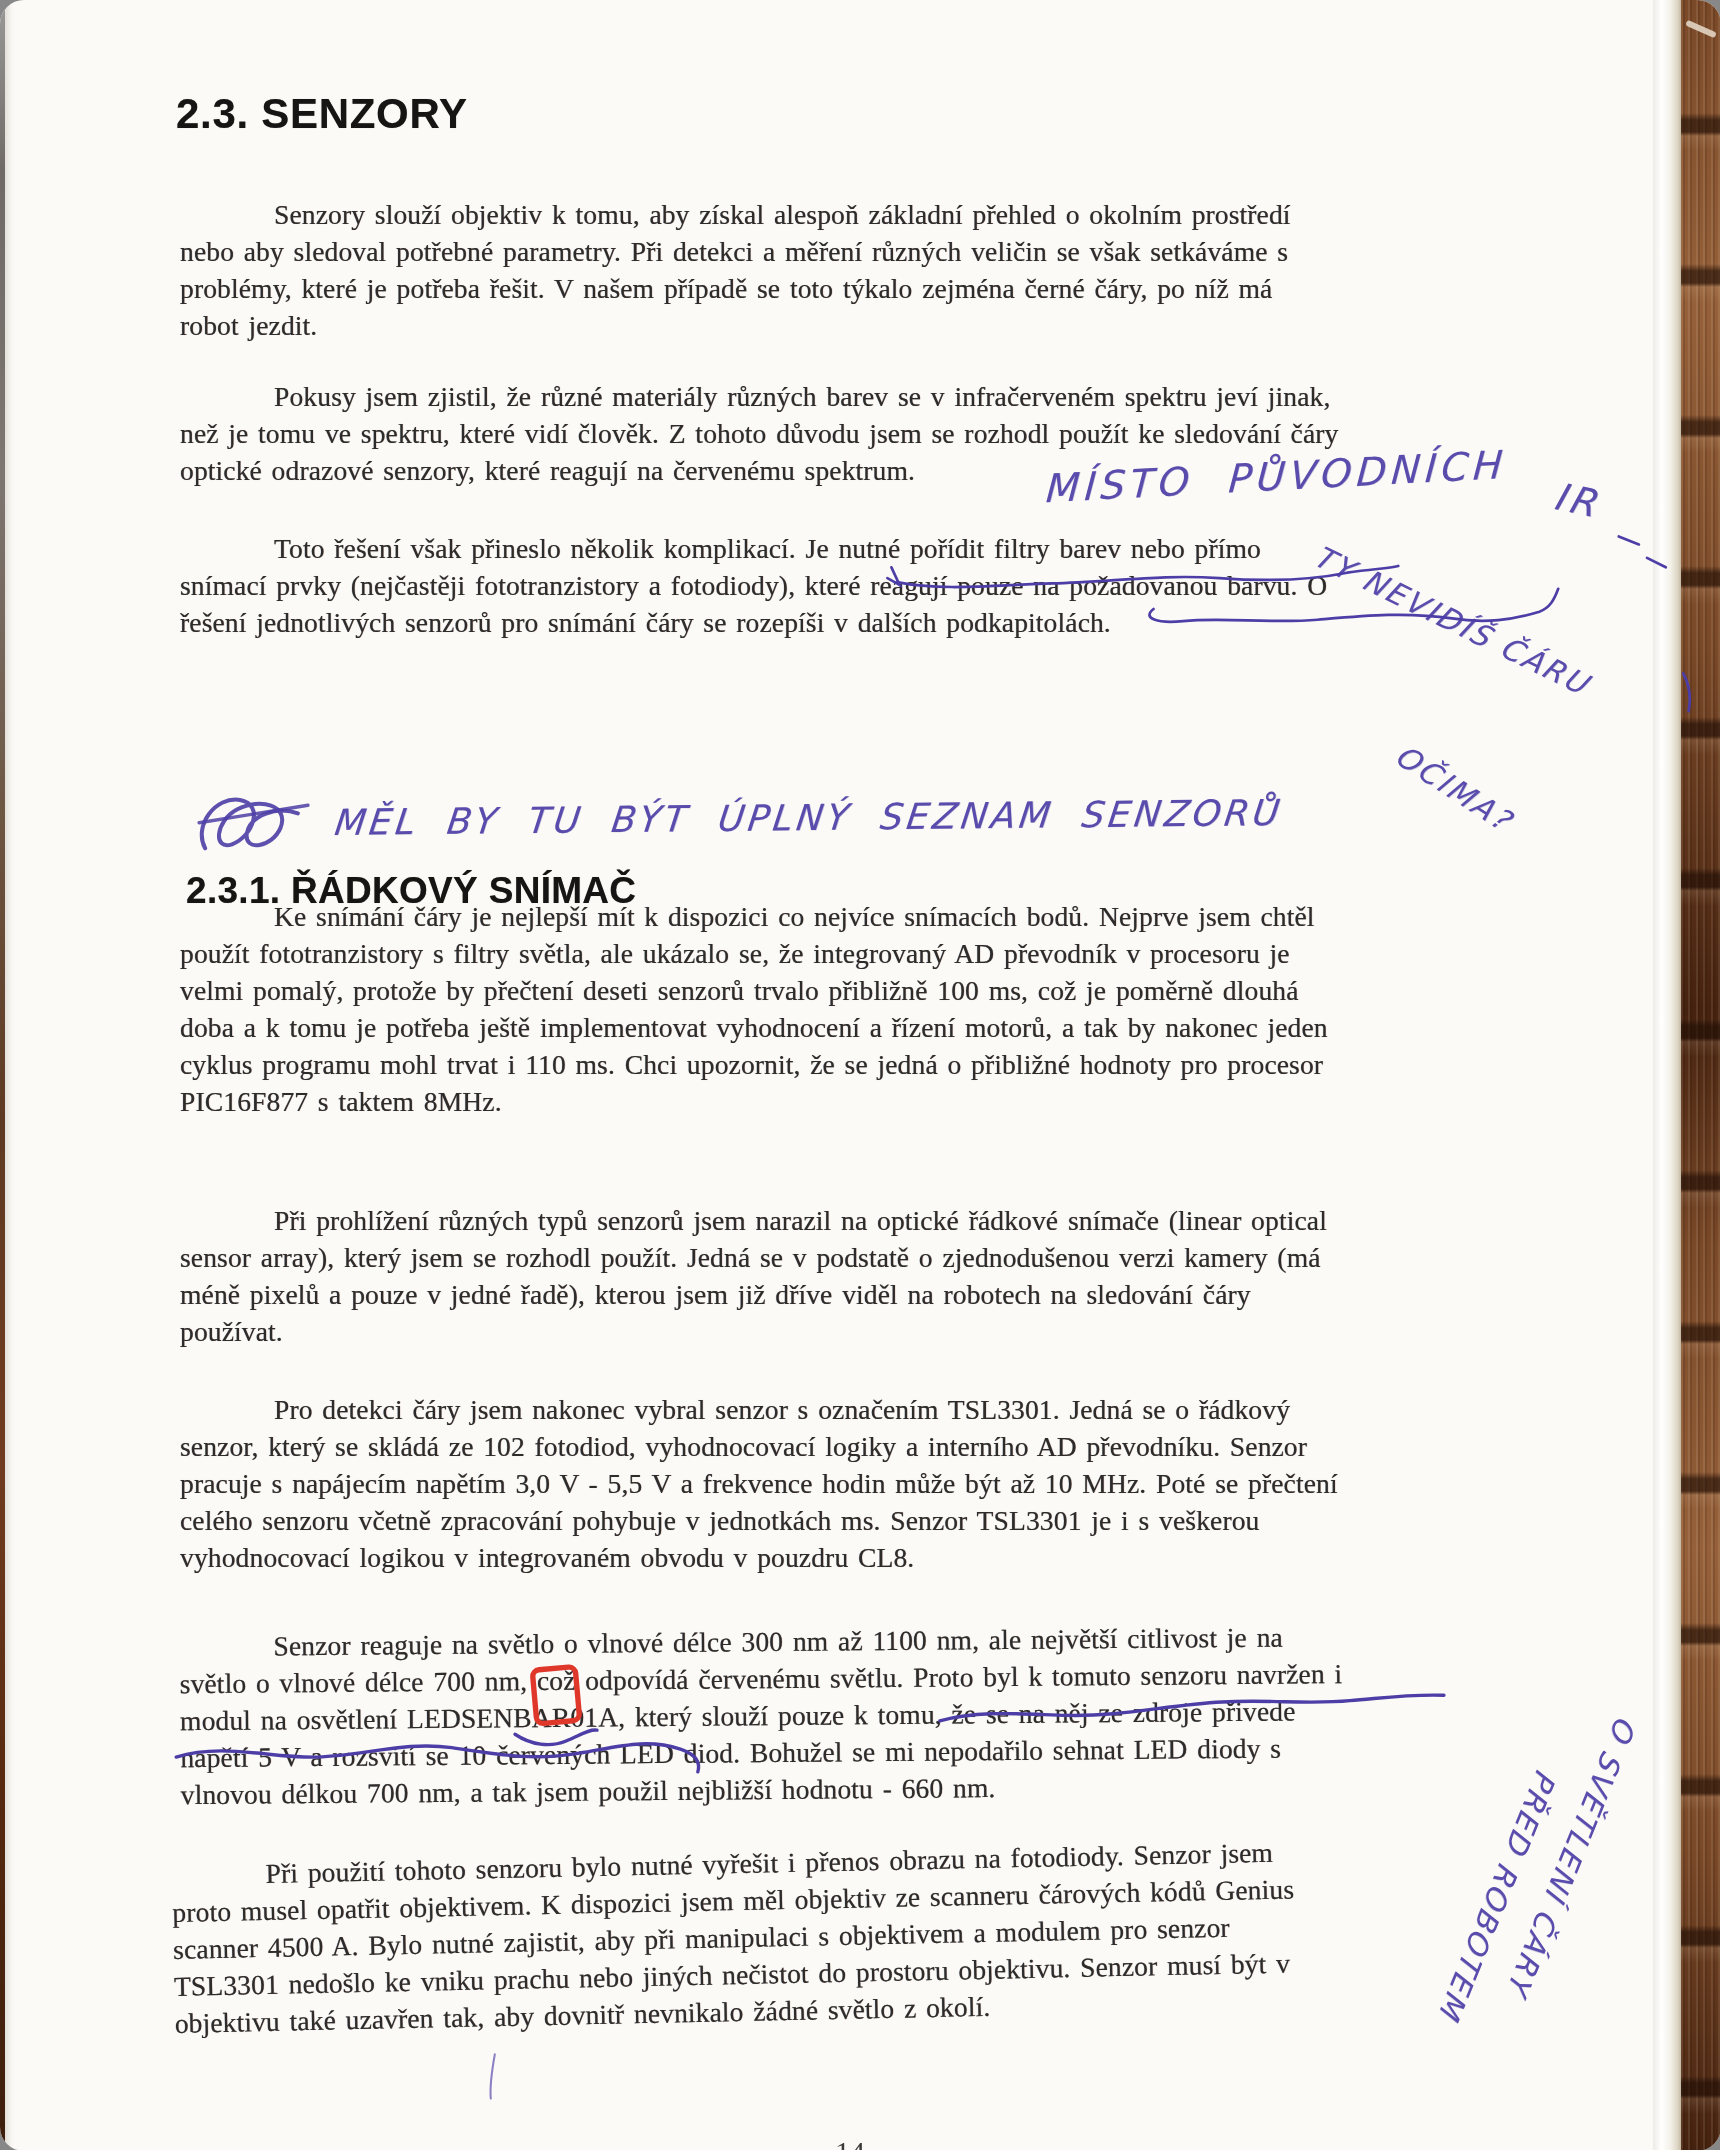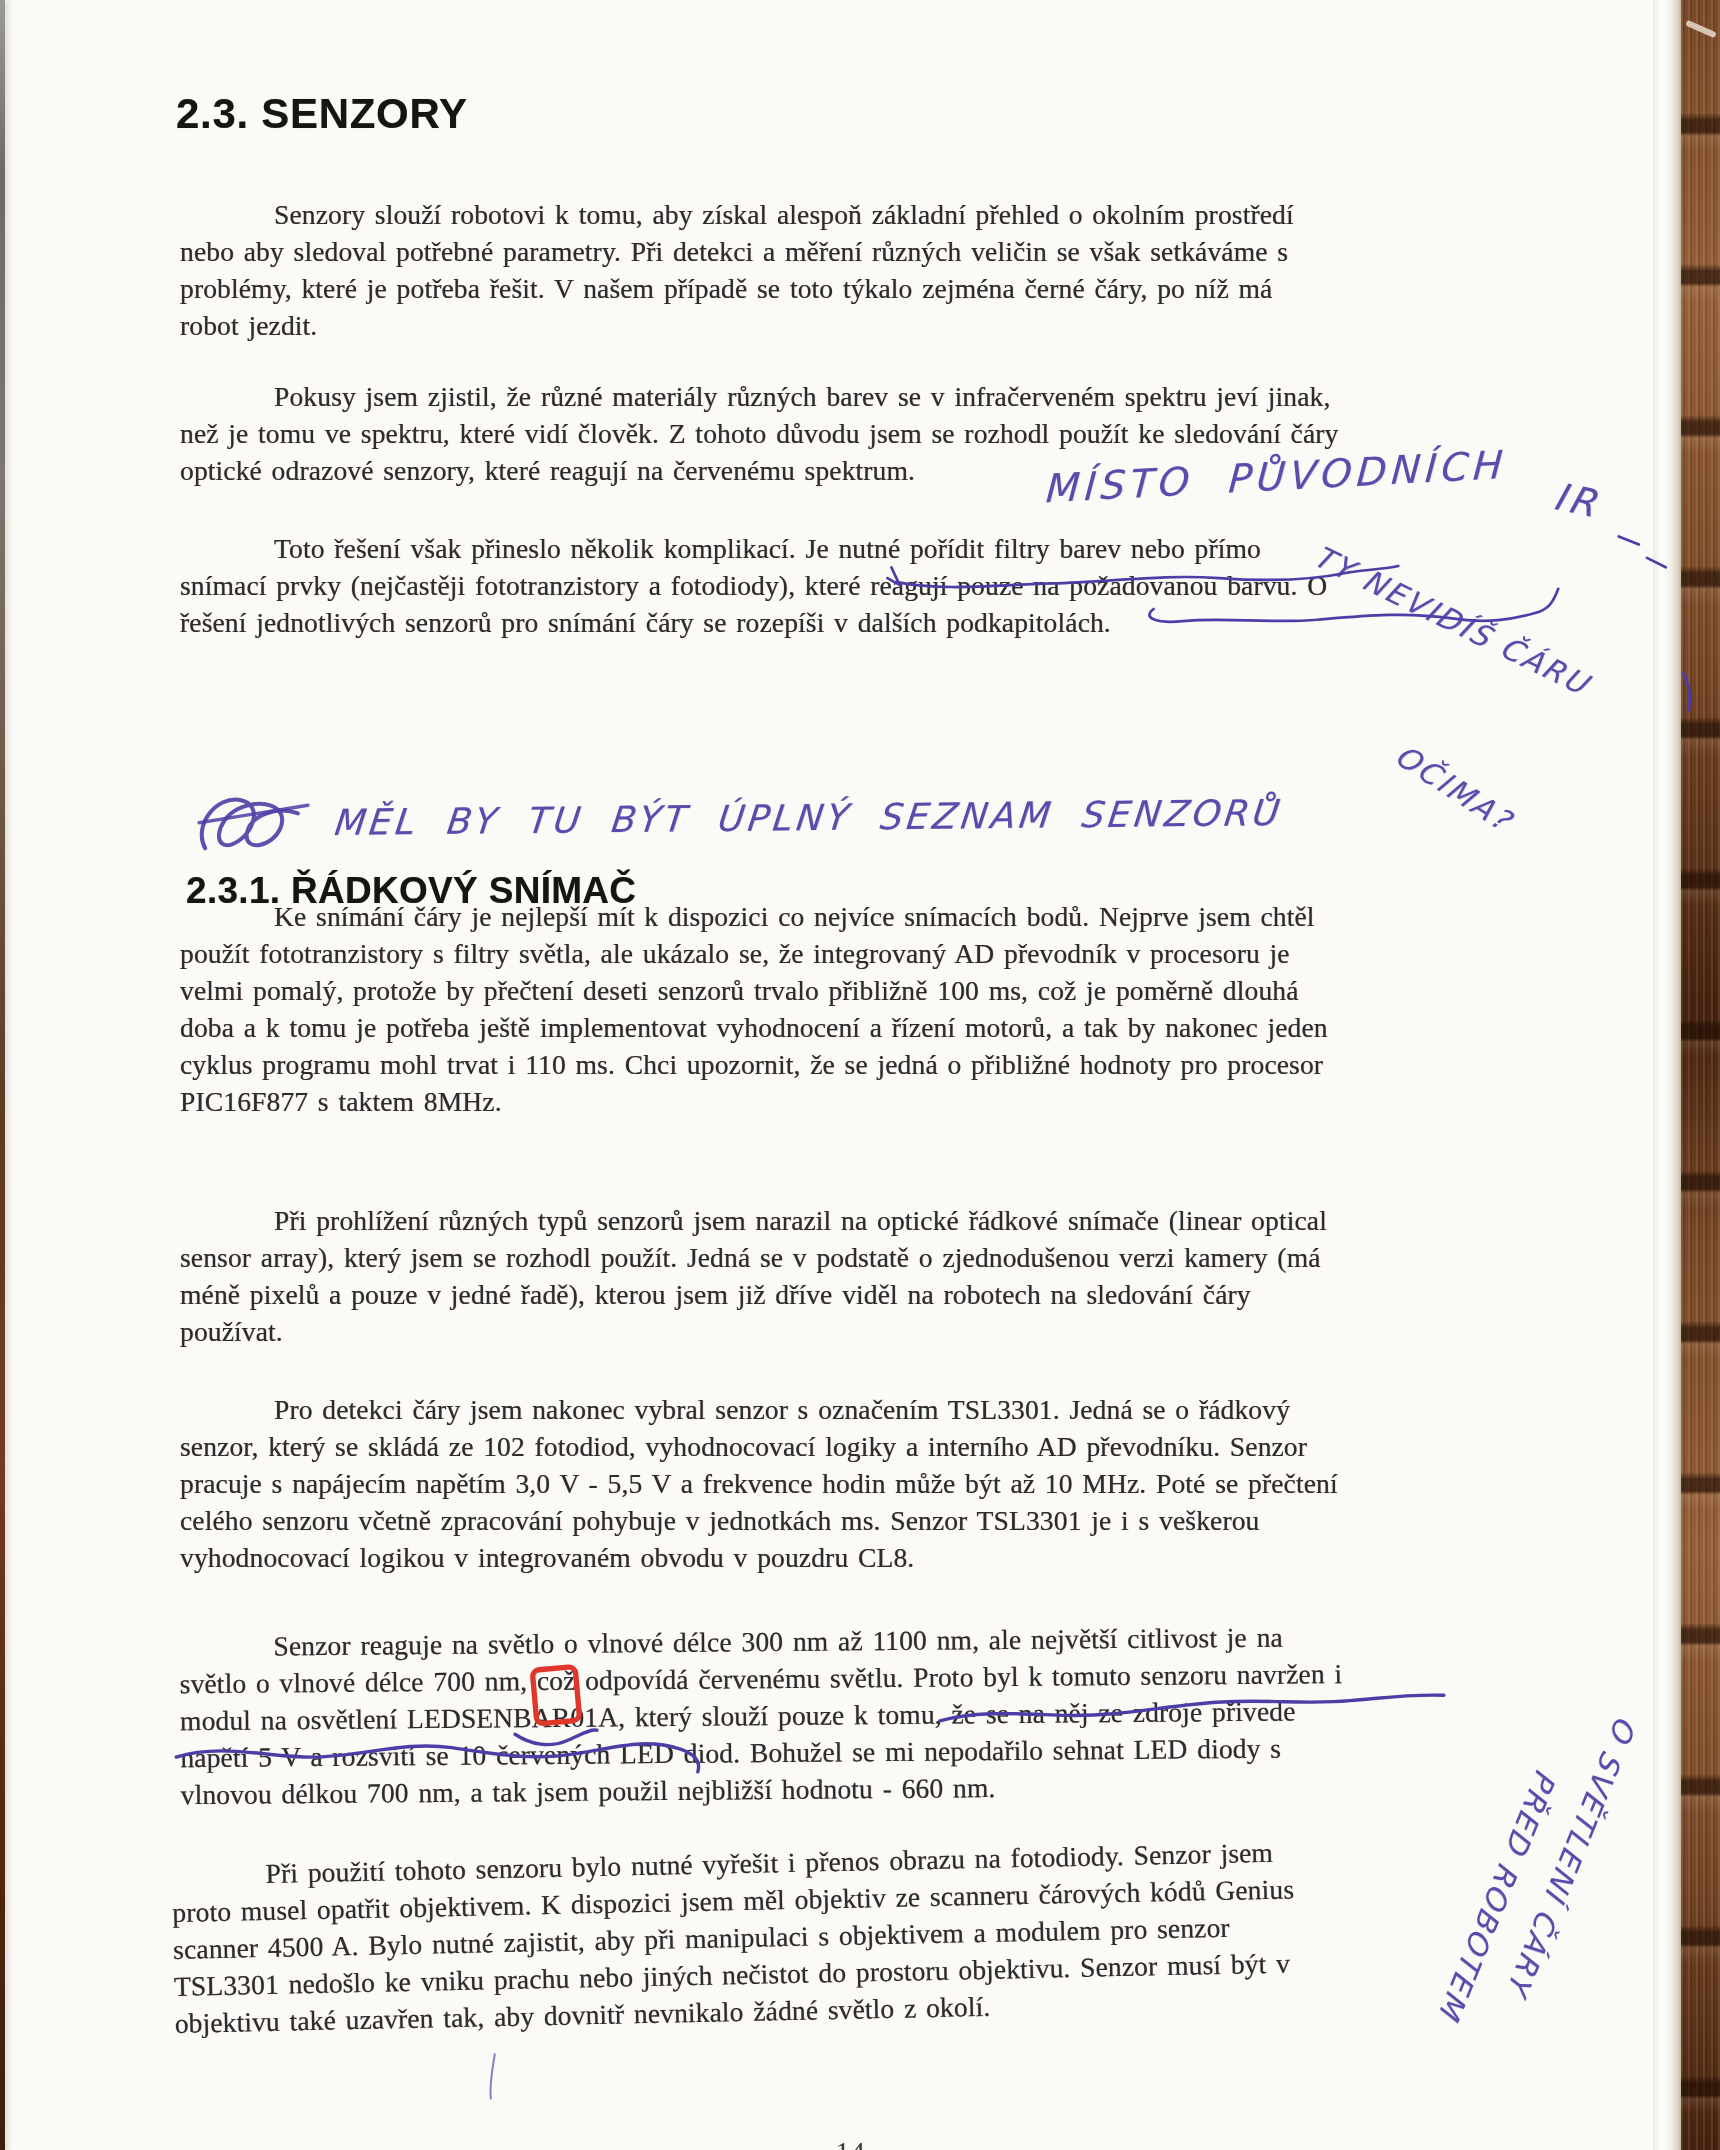--- a/index.html
+++ b/index.html
@@ -3,21 +3,21 @@
 <meta charset="utf-8">
 <style>
   :root{
     --paper:#fbfaf6; --text:#2e2c2a; --ink:#4c3ea6; --red-box:#df382b;
     --wood-mid:#7a4928; --wood-dark:#45220f; --wood-light:#96613a;
   }
   html,body{margin:0;padding:0;background:#888;}
   .page{
     position:relative;width:1721px;height:2151px;overflow:hidden;
     background:var(--paper);
-    font-family:"Liberation Serif",serif;color:var(--text);
+    font-family:"Liberation Serif",serif;color:var(--text);border-radius:24px;
   }
   
   .left-edge{
     position:absolute;left:0;top:0;width:5.4px;height:100%;
     background:linear-gradient(180deg,#9a9a98 0%,#6f6a66 8%,#7d7671 22%,#6d5642 38%,#5e3a22 52%,#713c1f 68%,#55290f 84%,#3c1e0c 100%);
     box-shadow:2px 0 6.7px rgba(90,70,55,.25);
   }
   .paper-edge{
     position:absolute;right:40px;top:0;width:28px;height:100%;
     background:linear-gradient(90deg,rgba(120,110,95,.10) 0%,#ffffff 30%,#f4f1ea 62%,#ddd5c4 88%,#c4b9a4 100%);
@@ -84,21 +84,21 @@
 <div class="page">
 
   <div class="left-edge"></div>
   <div class="paper-edge"></div>
   <div class="wood">
     <div class="wood-scratch"></div>
   </div>
 
   <h1 class="h1">2.3. SENZORY</h1>
 
-  <div class="para" style="top:196px">Senzory slouží robotovi k tomu, aby získal alespoň základní přehled o okolním prostředí
+  <div class="para" style="top:196px">Senzory slouží objektiv k tomu, aby získal alespoň základní přehled o okolním prostředí
 nebo aby sledoval potřebné parametry. Při detekci a měření různých veličin se však setkáváme s
 problémy, které je potřeba řešit. V našem případě se toto týkalo zejména černé čáry, po níž má
 robot jezdit.</div>
   <div class="para" style="top:378px">Pokusy jsem zjistil, že různé materiály různých barev se v infračerveném spektru jeví jinak,
 než je tomu ve spektru, které vidí člověk. Z tohoto důvodu jsem se rozhodl použít ke sledování čáry
 optické odrazové senzory, které reagují na červenému spektrum.</div>
   <div class="para" style="top:530px">Toto řešení však přineslo několik komplikací. Je nutné pořídit filtry barev nebo přímo
 snímací prvky (nejčastěji fototranzistory a fotodiody), které reagují pouze na požadovanou barvu. O
 řešení jednotlivých senzorů pro snímání čáry se rozepíši v dalších podkapitolách.</div>
 

